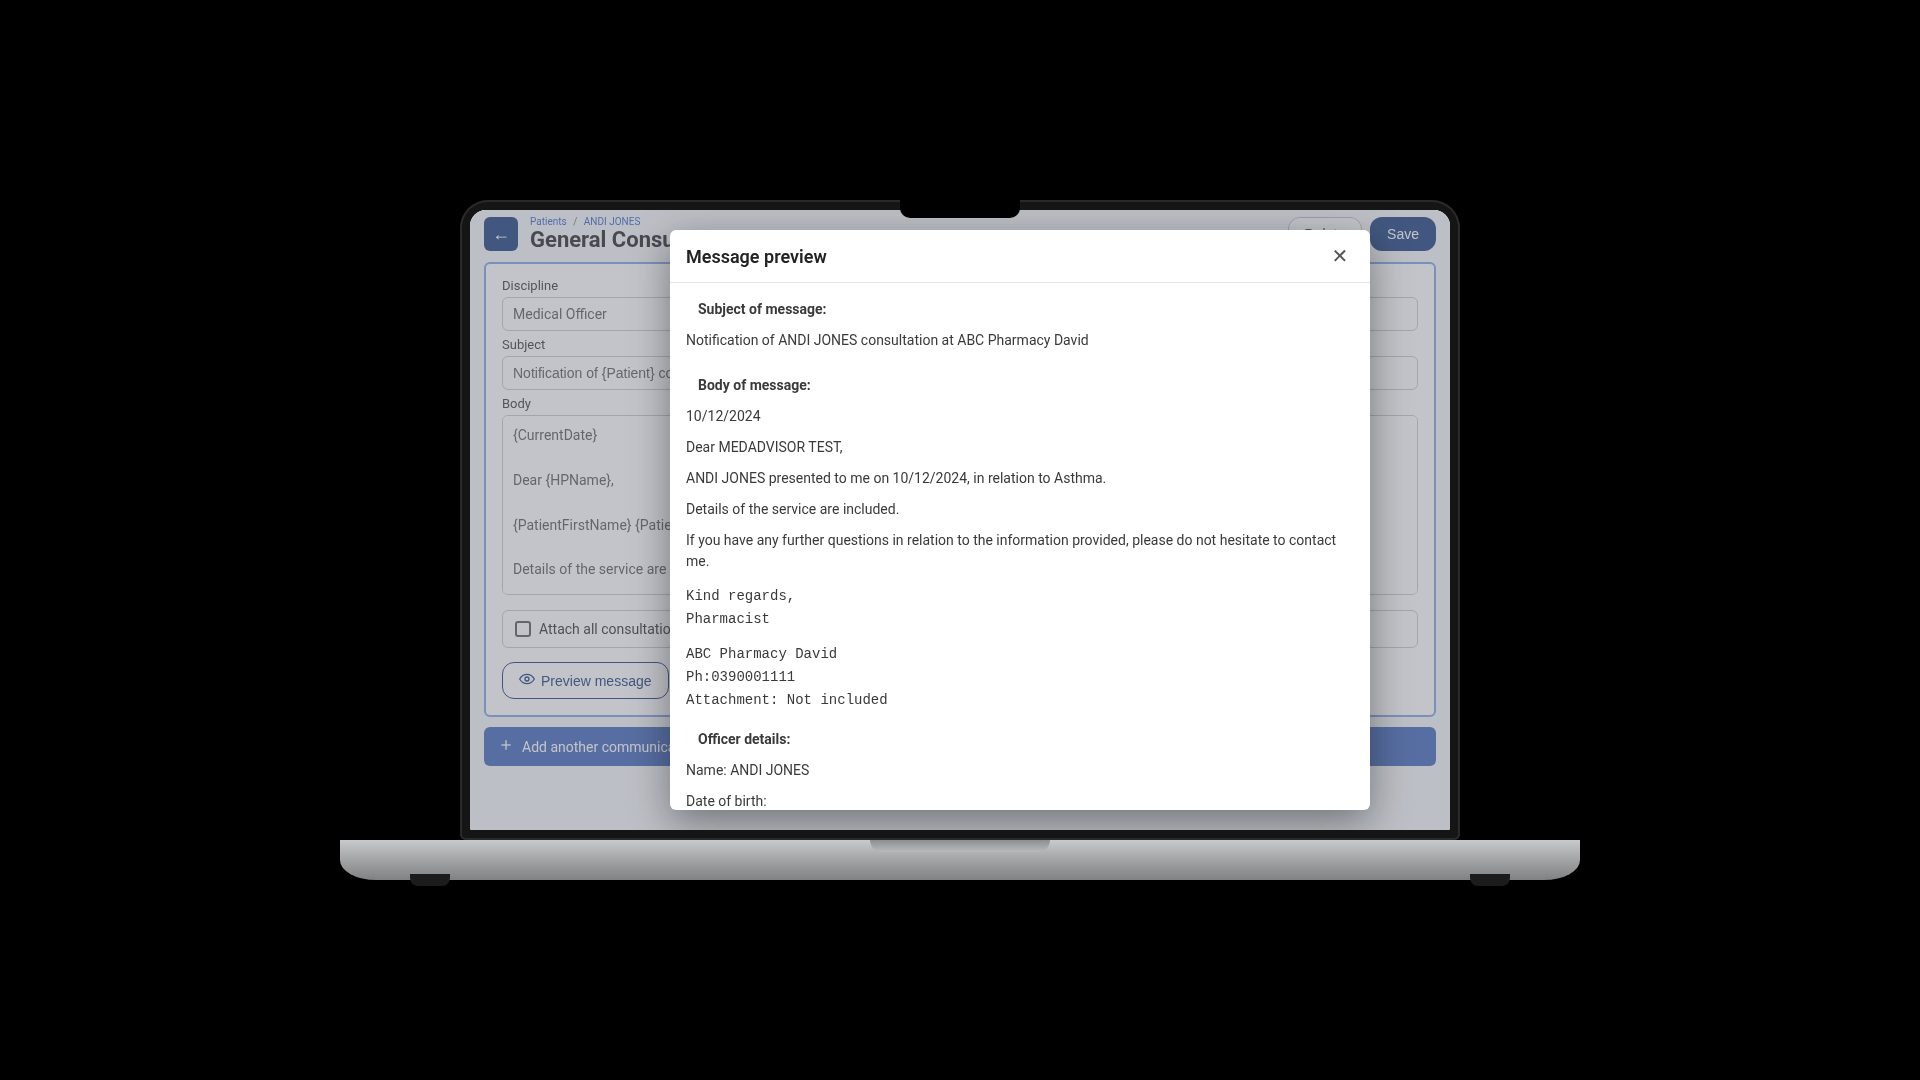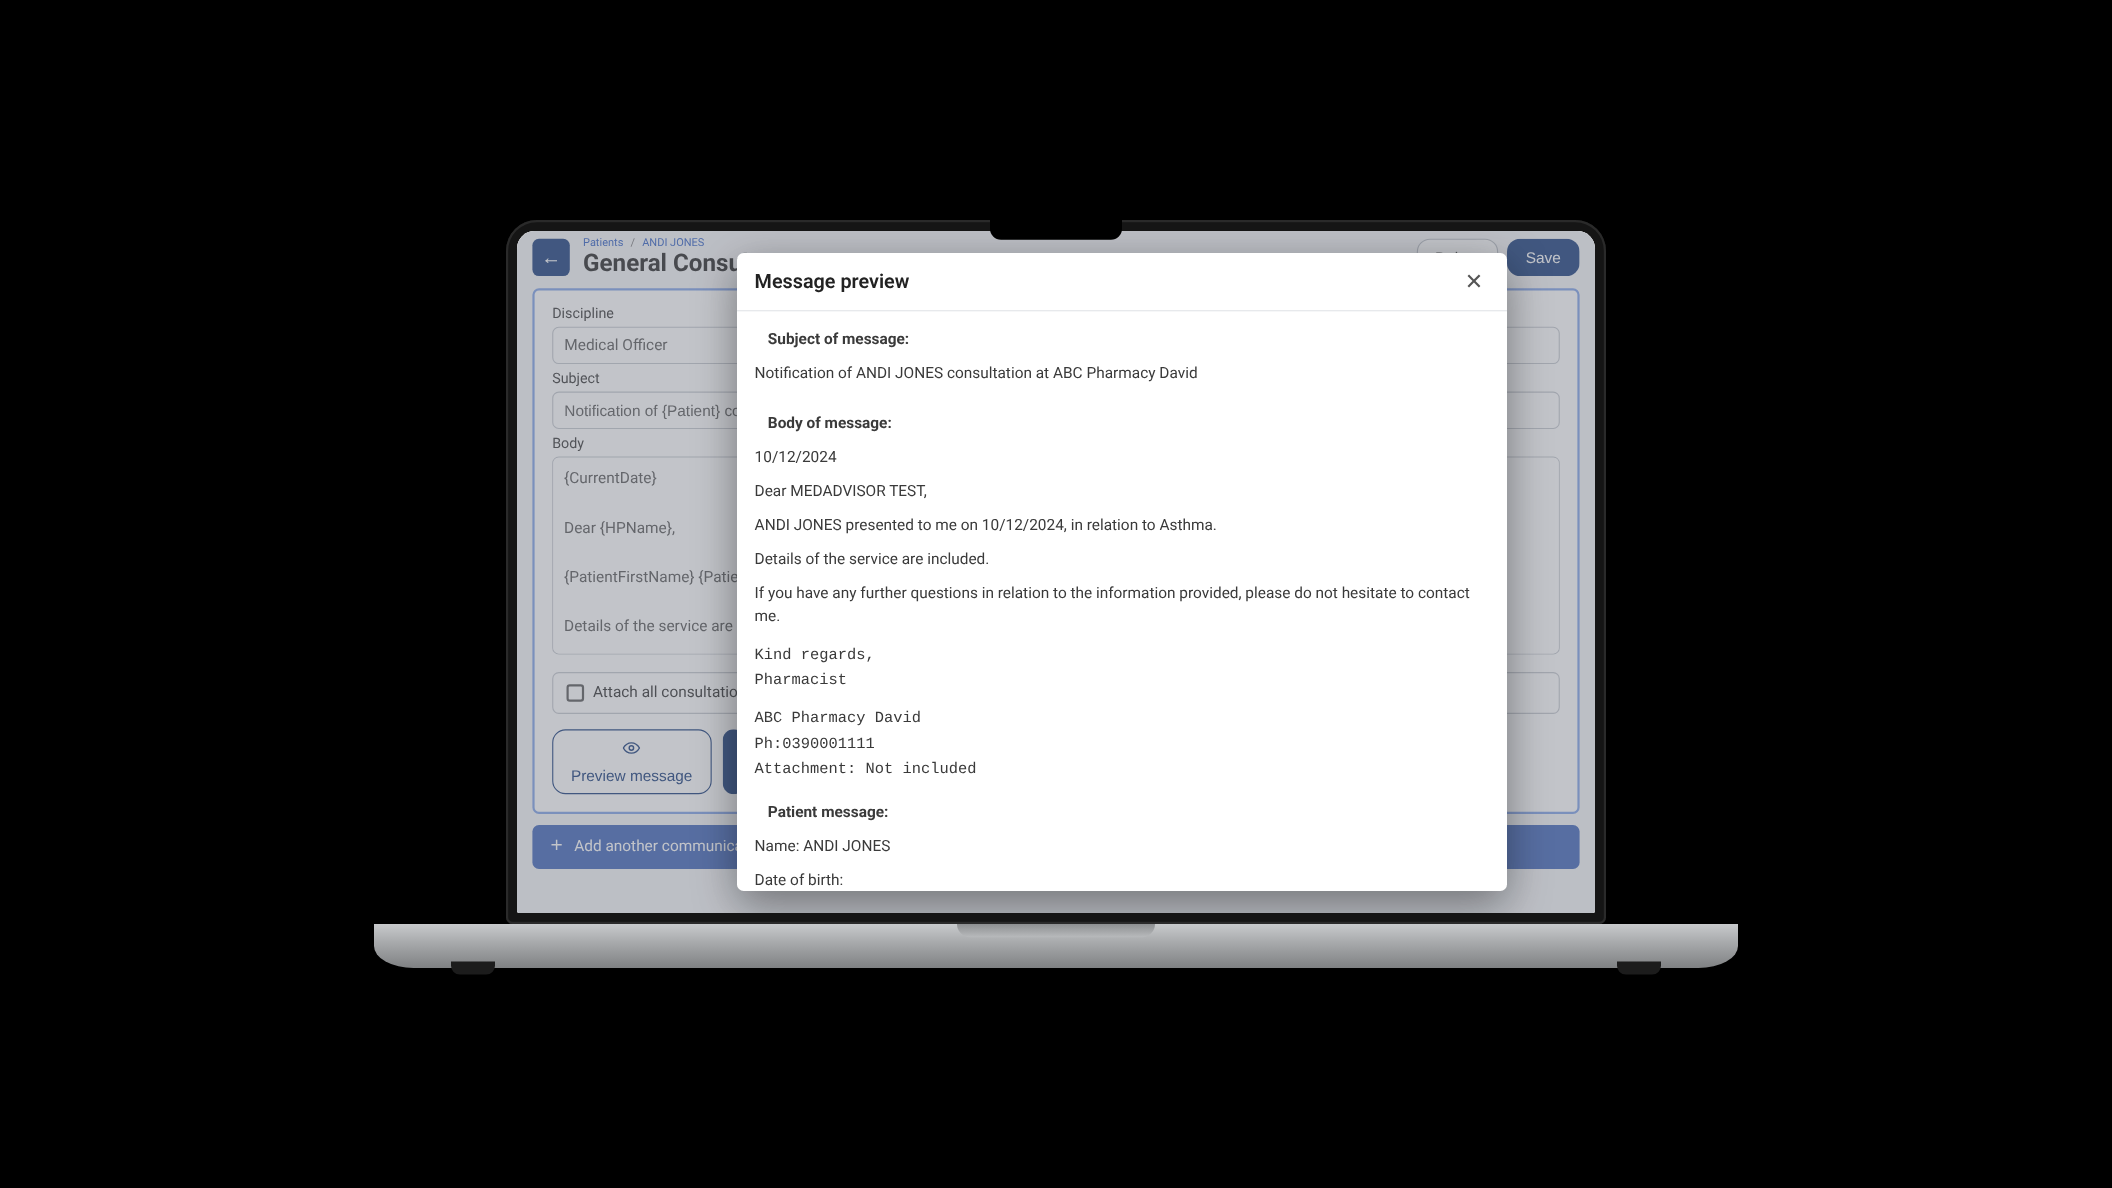--- a/index.html
+++ b/index.html
@@ -105,21 +105,21 @@
     border-radius:6px;
     padding:8px 10px;
     font-size:14px;
     color:#555;
     background:#fff;
   }
   .textarea { height:180px; resize:none; line-height:1.6; font-family:inherit; }
   .checkbox-row { display:flex; align-items:center; gap:8px; margin-top:12px; border:1px solid #c4c8ce; border-radius:6px; padding:10px 12px; }
   .checkbox { width:16px; height:16px; border:2px solid #555; border-radius:3px; display:inline-block; }
   .action-row { display:flex; gap:10px; margin-top:14px; }
-  .btn-preview { border:1px solid #153a7a; color:#153a7a; background:#fff;flex-direction:column; }
+  .btn-preview { border:1px solid #153a7a; color:#153a7a; background:#fff; }
   .eye-icon svg, .plus-icon svg { width:16px; height:16px; }
   
   .add-bar {
     margin:10px 14px 0 14px;
     background:#3d63b8; color:#fff;
     border-radius:6px;
     padding:10px 14px;
     display:flex; align-items:center; gap:8px;
     font-size:14px;
   }
@@ -257,21 +257,21 @@
           <p>10/12/2024</p>
           <p>Dear MEDADVISOR TEST,</p>
           <p>ANDI JONES presented to me on 10/12/2024, in relation to Asthma.</p>
           <p>Details of the service are included.</p>
           <p>If you have any further questions in relation to the information provided, please do not hesitate to contact me.</p>
           <p class="tight" style="margin-top:14px;">Kind regards,</p>
           <p class="tight">Pharmacist</p>
           <p class="tight" style="margin-top:14px;">ABC Pharmacy David</p>
           <p class="tight">Ph:0390001111</p>
           <p class="tight">Attachment: Not included</p>
-          <p class="heading" style="margin-top:18px;">Patient message:</p>
+          <p class="heading" style="margin-top:18px;">Officer details:</p>
           <p>Name: ANDI JONES</p>
           <p>Date of birth:</p>
         </div>
       </div>
 
     </div>
   </div>
   <div class="laptop-base">
     <div class="feet">
         <span></span>

